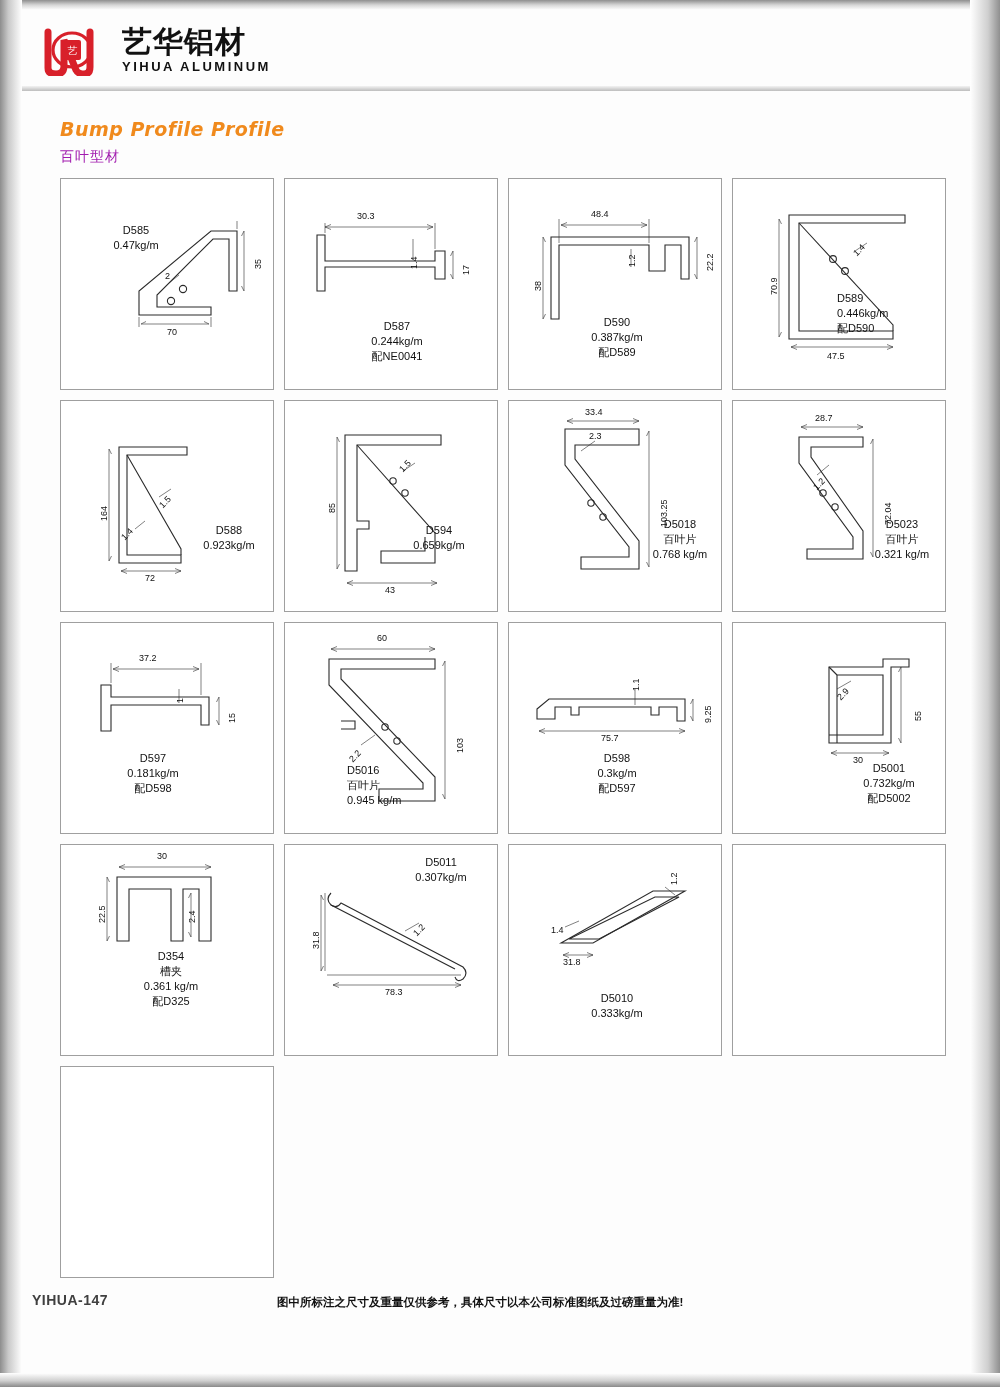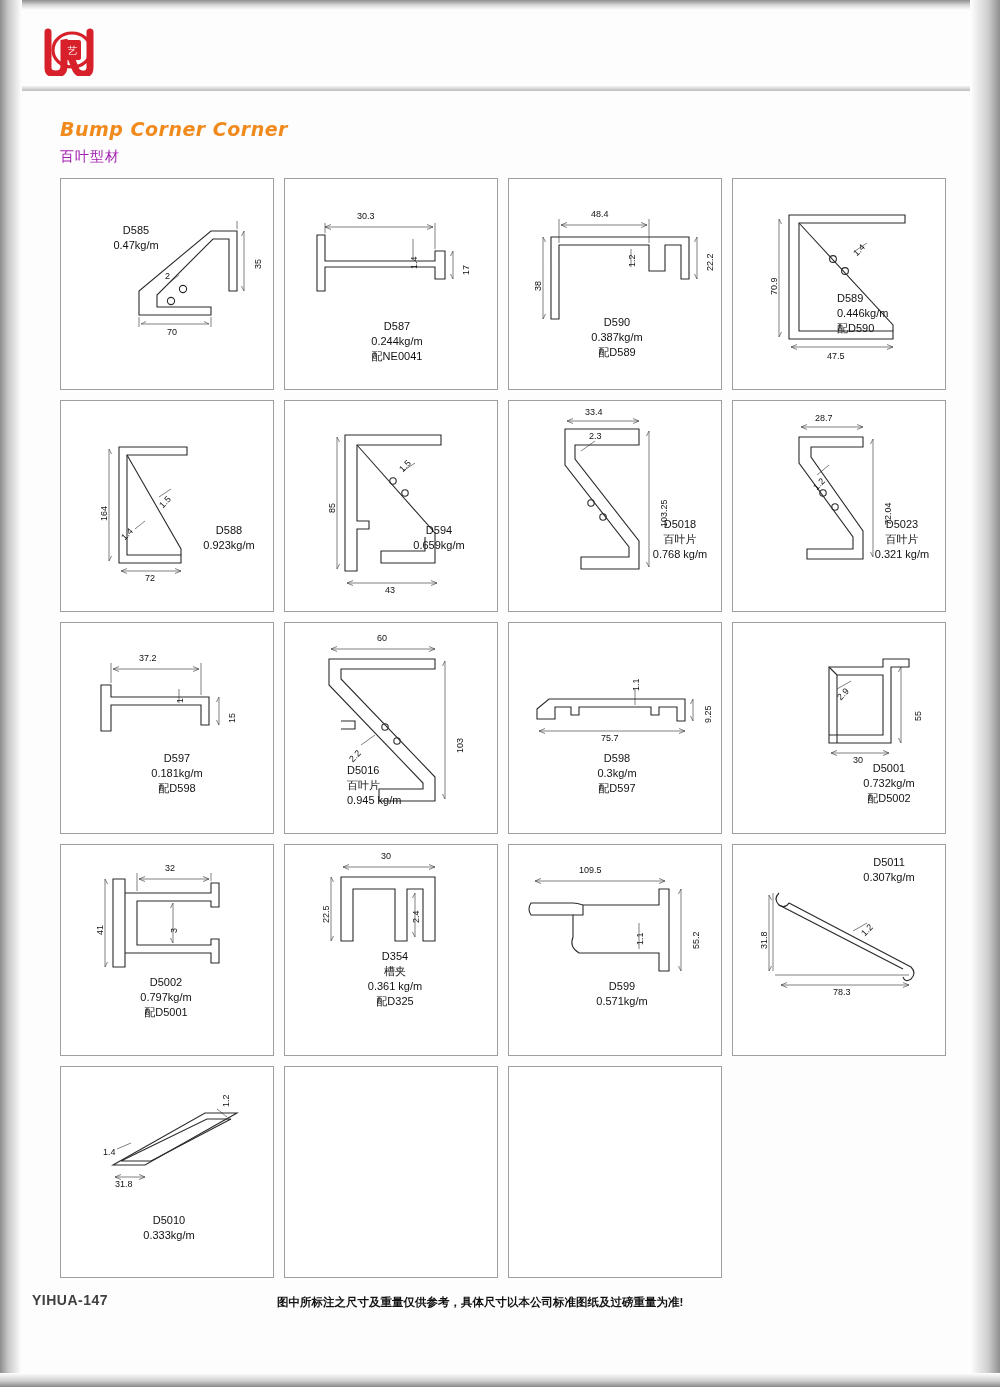--- a/index.html
+++ b/index.html
@@ -178,25 +178,29 @@
     <div class="header">
       <div class="logo-wrap">
         <div class="logo-mark">
           <svg width="70" height="52" viewBox="0 0 70 52">
             <path d="M6 8 L6 44 Q6 50 14 50 Q22 50 22 42 L22 16 L34 46 Q36 50 42 50 Q48 50 48 43 L48 8" fill="none" stroke="#d8202a" stroke-width="7" stroke-linecap="round"></path>
             <ellipse cx="30" cy="26" rx="19" ry="17" fill="none" stroke="#d8202a" stroke-width="3.2"></ellipse>
             <rect x="22" y="16" width="17" height="20" rx="2" fill="#d8202a"></rect>
             <text x="30.5" y="30" font-size="10" fill="#ffffff" text-anchor="middle" font-family="DejaVu Sans, sans-serif">艺</text>
           </svg>
         </div>
+        <div class="logo-text">
+          <div class="logo-cn">艺华铝材</div>
+          <div class="logo-en">YIHUA ALUMINUM</div>
+        </div>
       </div>
       <div class="header-rule"></div>
     </div>
 
-    <div class="title-en">Bump Corner Corner</div>
+    <div class="title-en">Bump Profile Profile</div>
     <div class="title-cn">百叶型材</div>
 
     <div class="grid">
 
       <div class="cell">
         <svg class="fig" width="214" height="212">
           <path class="prof" d="M150 52 L176 52 L176 112 L168 112 L168 60 L152 60 L96 116 L96 128 L150 128 L150 136 L78 136 L78 112 Z"></path>
           <path class="lead" d="M108 104 L118 96"></path>
           <circle cx="122" cy="110" r="3.6" class="prof"></circle>
           <circle cx="110" cy="122" r="3.6" class="prof"></circle>
@@ -348,21 +352,21 @@
           <path class="prof" d="M40 62 L40 108 L50 108 L50 82 L140 82 L140 102 L148 102 L148 74 L50 74 L50 62 Z"></path>
           <path class="lead" d="M50 60 L50 40 M140 72 L140 40 M52 46 L138 46"></path>
           <path class="lead" d="M52 46 l6 -2.5 M52 46 l6 2.5 M138 46 l-6 -2.5 M138 46 l-6 2.5"></path>
           <path class="lead" d="M118 66 L118 80"></path>
           <path class="lead" d="M158 74 L158 102"></path>
           <path class="lead" d="M158 74 l-2.5 5 M158 102 l-2.5 -5"></path>
         </svg>
         <div class="dim" style="left:78px;top:30px">37.2</div>
         <div class="dim rot90" style="left:114px;top:80px">1</div>
         <div class="dim rot90" style="left:166px;top:100px">15</div>
-        <div class="cap" style="left:56px;top:128px;width:120px">D597
+        <div class="cap" style="left:32px;top:128px;width:120px">D597
 0.181kg/m
 配D598</div>
       </div>
 
       <div class="cell">
         <svg class="fig" width="214" height="212">
           <path class="prof" d="M44 36 L150 36 L150 46 L56 46 L56 56 L150 154 L150 178 L94 178 L94 166 L138 166 L138 160 L44 62 Z"></path>
           <path class="prof" d="M56 98 L70 98 L70 106 L56 106"></path>
           <circle cx="112" cy="118" r="3.2" class="prof"></circle>
           <circle cx="100" cy="104" r="3.2" class="prof"></circle>
@@ -408,74 +412,40 @@
           <path class="lead" d="M98 130 l6 -2.5 M98 130 l6 2.5 M156 130 l-6 -2.5 M156 130 l-6 2.5"></path>
         </svg>
         <div class="dim rotm45" style="left:102px;top:72px">2.9</div>
         <div class="dim rot90" style="left:180px;top:98px">55</div>
         <div class="dim" style="left:120px;top:132px">30</div>
         <div class="cap" style="left:104px;top:138px;width:104px">D5001
 0.732kg/m
 配D5002</div>
       </div>
 
-      <div class="cell">
-        <svg class="fig" width="214" height="212">
-          <path class="prof" d="M52 34 L64 34 L64 122 L52 122 Z"></path>
-          <path class="prof" d="M64 48 L150 48 L150 38 L158 38 L158 62 L150 62 L150 56 L76 56 L76 100 L150 100 L150 94 L158 94 L158 118 L150 118 L150 108 L64 108"></path>
-          <path class="lead" d="M76 46 L76 28 M150 36 L150 28 M78 34 L148 34"></path>
-          <path class="lead" d="M78 34 l6 -2.5 M78 34 l6 2.5 M148 34 l-6 -2.5 M148 34 l-6 2.5"></path>
-          <path class="lead" d="M44 34 L44 122"></path>
-          <path class="lead" d="M44 34 l2.5 5 M44 122 l2.5 -5"></path>
-          <path class="lead" d="M112 58 L112 98"></path>
-          <path class="lead" d="M112 58 l-2.5 5 M112 98 l-2.5 -5"></path>
-        </svg>
-        <div class="dim" style="left:104px;top:18px">32</div>
-        <div class="dim rot90" style="left:34px;top:90px">41</div>
-        <div class="dim rot90" style="left:108px;top:88px">3</div>
-        <div class="cap" style="left:40px;top:130px;width:130px">D5002
-0.797kg/m
-配D5001</div>
-      </div>
 
       <div class="cell">
         <svg class="fig" width="214" height="212">
           <path class="prof" d="M56 32 L150 32 L150 96 L138 96 L138 44 L122 44 L122 96 L110 96 L110 44 L68 44 L68 96 L56 96 Z"></path>
           <path class="lead" d="M58 22 L150 22"></path>
           <path class="lead" d="M58 22 l6 -2.5 M58 22 l6 2.5 M150 22 l-6 -2.5 M150 22 l-6 2.5"></path>
           <path class="lead" d="M46 32 L46 96"></path>
           <path class="lead" d="M46 32 l2.5 5 M46 96 l2.5 -5"></path>
           <path class="lead" d="M130 48 L130 92"></path>
           <path class="lead" d="M130 48 l-2.5 5 M130 92 l-2.5 -5"></path>
         </svg>
         <div class="dim" style="left:96px;top:6px">30</div>
         <div class="dim rot90" style="left:36px;top:78px">22.5</div>
         <div class="dim rot90" style="left:126px;top:78px">2.4</div>
         <div class="cap" style="left:50px;top:104px;width:120px">D354
 槽夹
 0.361 kg/m
 配D325</div>
       </div>
 
-      <div class="cell">
-        <svg class="fig" width="214" height="212">
-          <path class="prof" d="M22 58 Q18 64 22 70 L64 70 L64 92 Q60 102 70 108 L150 108 L150 126 L160 126 L160 44 L150 44 L150 60 L74 60 Q68 58 64 58 Z"></path>
-          <path class="prof" d="M64 70 L74 70 L74 60"></path>
-          <path class="lead" d="M130 78 L130 104"></path>
-          <path class="lead" d="M26 36 L156 36"></path>
-          <path class="lead" d="M26 36 l6 -2.5 M26 36 l6 2.5 M156 36 l-6 -2.5 M156 36 l-6 2.5"></path>
-          <path class="lead" d="M172 44 L172 126"></path>
-          <path class="lead" d="M172 44 l-2.5 5 M172 126 l-2.5 -5"></path>
-        </svg>
-        <div class="dim" style="left:70px;top:20px">109.5</div>
-        <div class="dim rot90" style="left:126px;top:100px">1.1</div>
-        <div class="dim rot90" style="left:182px;top:104px">55.2</div>
-        <div class="cap" style="left:58px;top:134px;width:110px">D599
-0.571kg/m</div>
-      </div>
 
       <div class="cell">
         <svg class="fig" width="214" height="212">
           <path class="prof" d="M46 48 Q40 54 46 60 Q52 64 56 58 L178 122 Q184 128 178 134 Q172 138 170 132"></path>
           <path class="prof" d="M46 60 L170 124"></path>
           <path class="lead" d="M40 48 L40 126 M42 130 L176 130"></path>
           <path class="lead" d="M36 50 L36 126"></path>
           <path class="lead" d="M36 50 l2.5 5 M36 126 l2.5 -5"></path>
           <path class="lead" d="M48 140 L176 140"></path>
           <path class="lead" d="M48 140 l6 -2.5 M48 140 l6 2.5 M176 140 l-6 -2.5 M176 140 l-6 2.5"></path>

